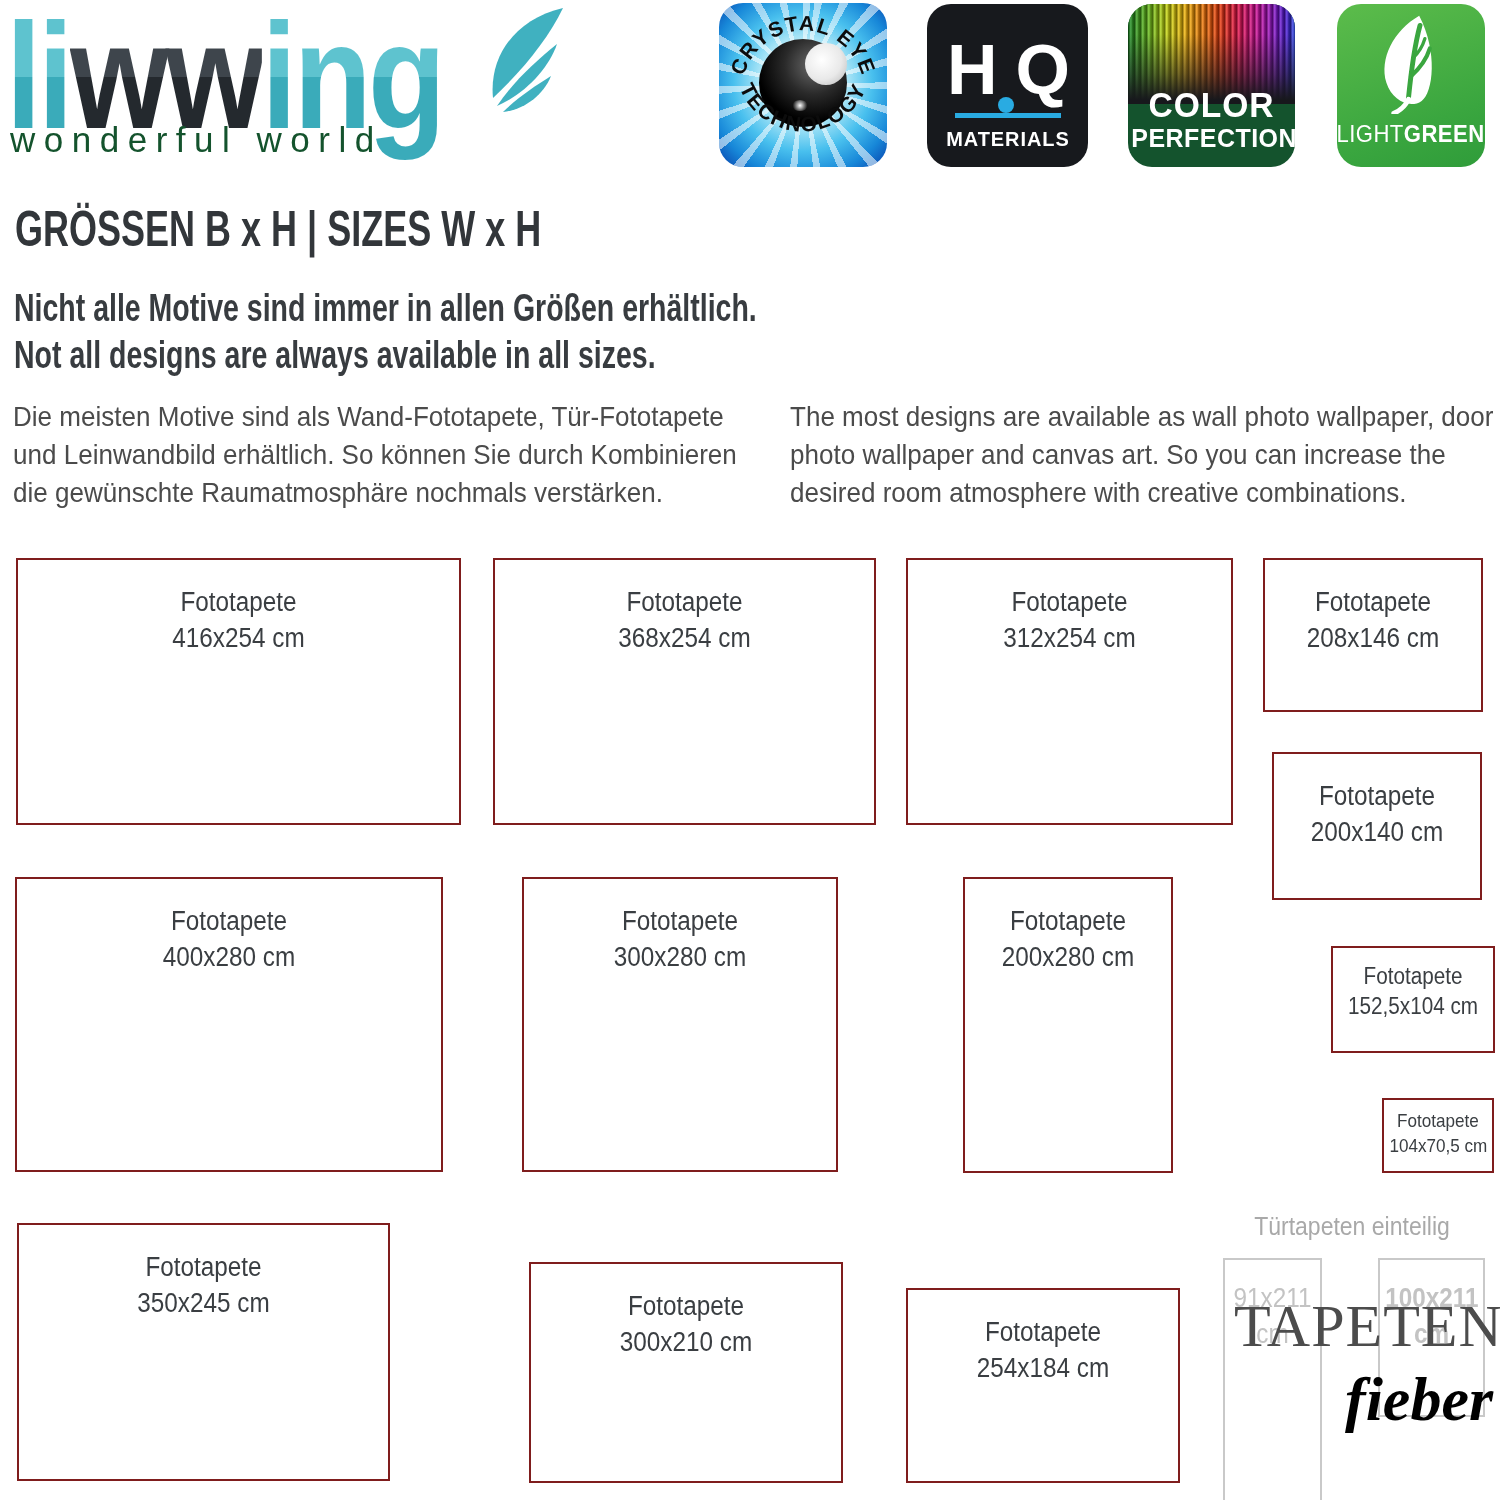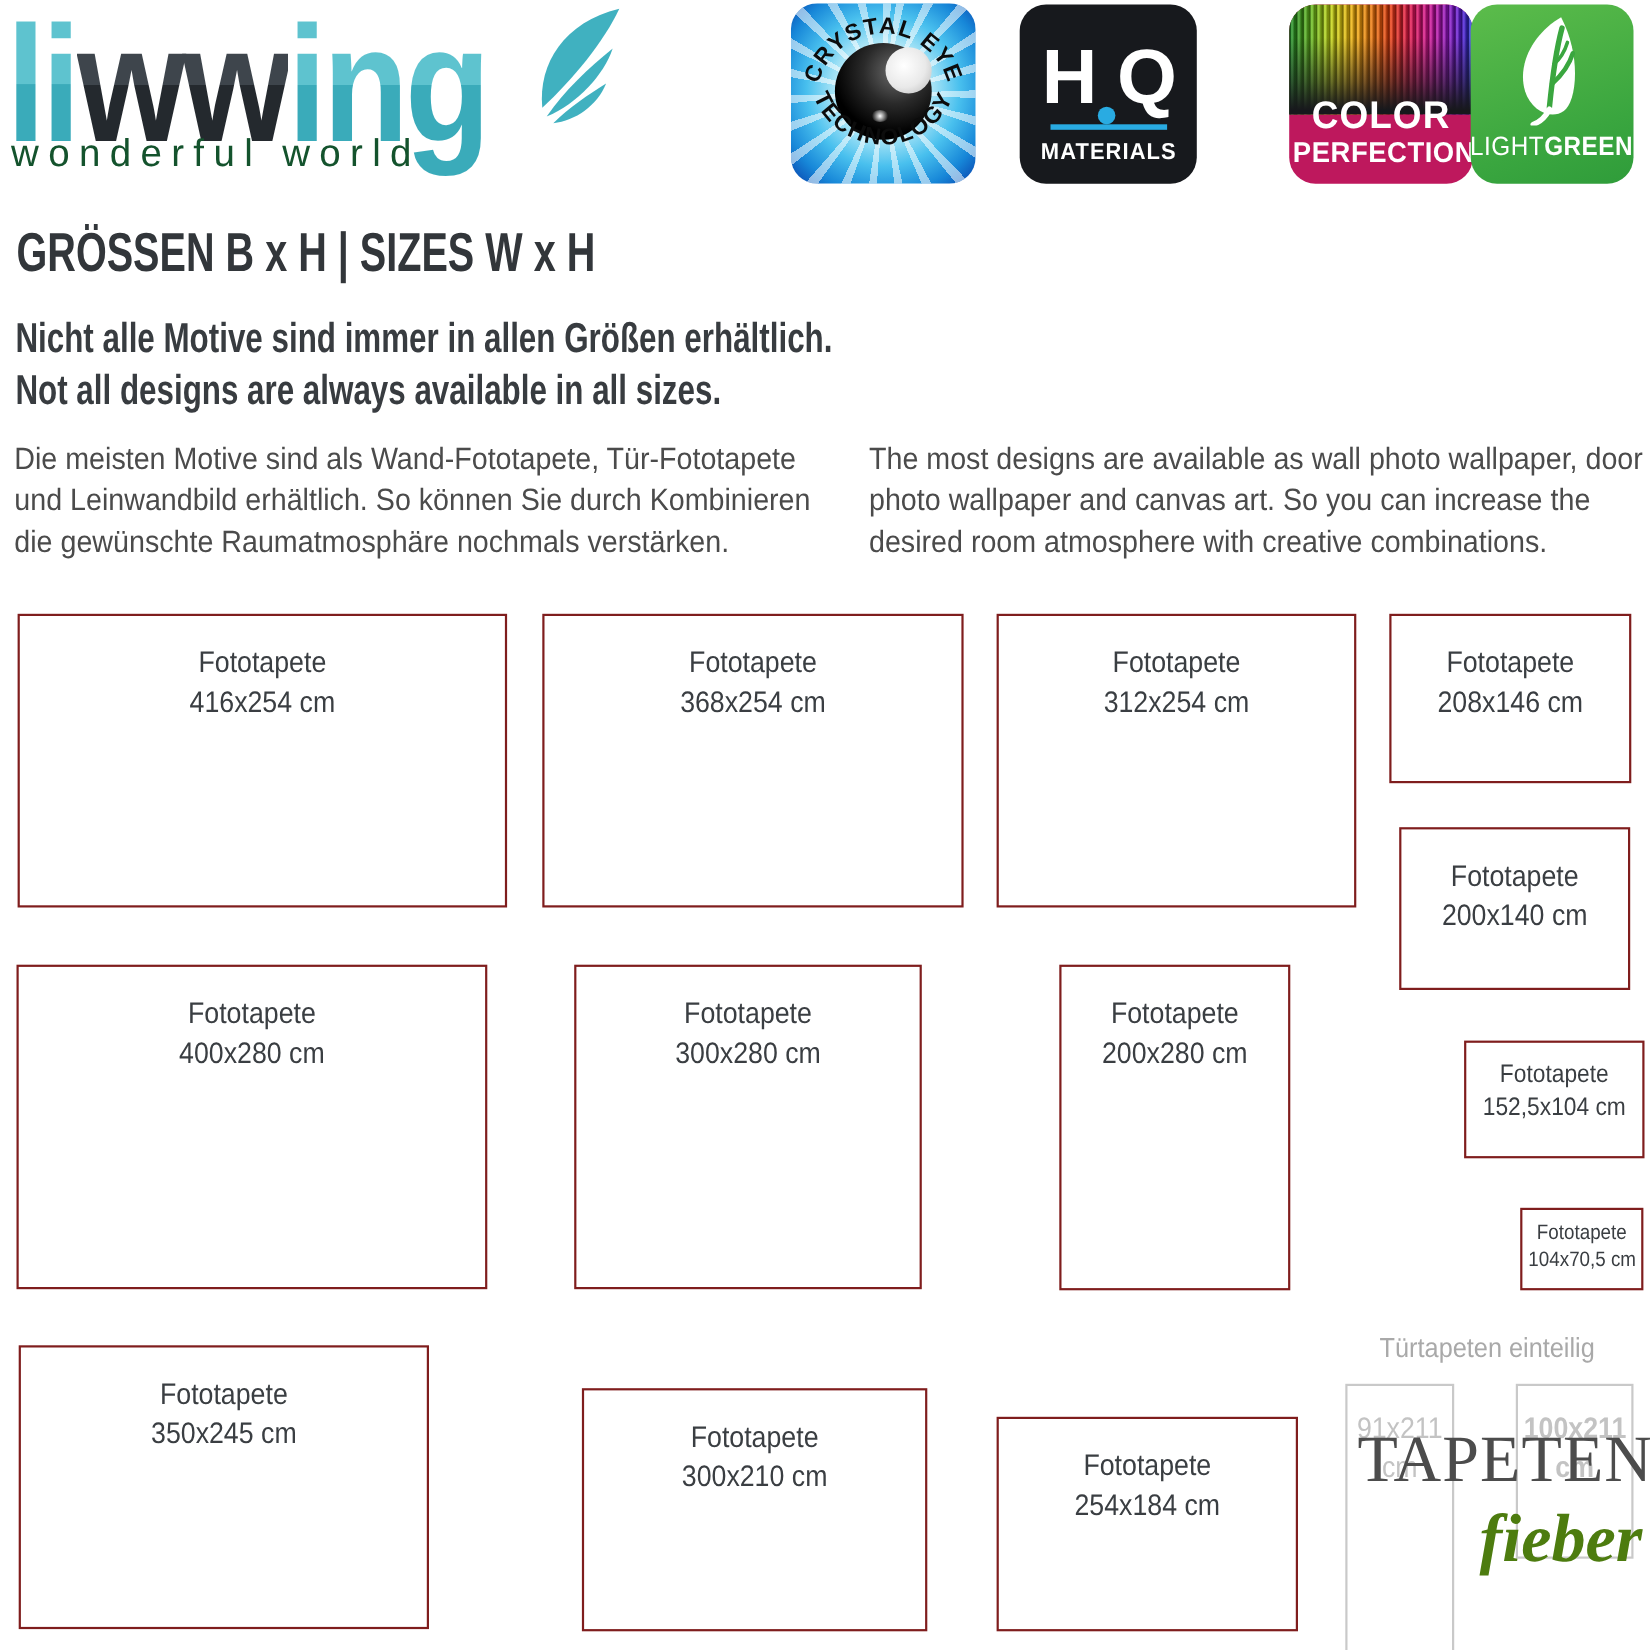--- a/index.html
+++ b/index.html
@@ -34,21 +34,21 @@
   .ce-arcs text{font-family:"Liberation Sans",sans-serif;font-weight:bold;font-size:21px;fill:#0c0c0c;letter-spacing:1.5px;}
 
   .badge-hq{left:927px;width:161px;background:#17191d;display:flex;flex-direction:column;
             align-items:center;justify-content:center;}
   .hq-word{position:relative;color:#fff;font-size:70px;font-weight:bold;line-height:70px;letter-spacing:-2px;margin-top:14px;}
   .hq-i{display:inline-block;width:20px;position:relative;}
   .hq-dot{position:absolute;top:3px;left:2px;width:16px;height:16px;border-radius:50%;background:#29abe2;}
   .hq-line{width:106px;height:5px;background:#29abe2;margin:8px 0 9px 0;}
   .hq-materials{color:#fff;font-size:21px;font-weight:bold;letter-spacing:1px;transform:scaleX(.95);}
 
-  .badge-color{left:1172px;width:167px;background:#be185d;}
+  .badge-color{left:1128px;width:167px;background:#14532d;}
   .cp-streaks{position:absolute;left:0;top:0;right:0;height:100px;
       background:
         linear-gradient(180deg, rgba(23,24,28,0) 30%, rgba(23,24,28,.55) 70%, #17181c 96%),
         repeating-linear-gradient(90deg, rgba(0,0,0,.45) 0 1px, rgba(255,255,255,.18) 2px 3px, rgba(0,0,0,.35) 5px 6px),
         linear-gradient(90deg,#15861f,#66bb1a 12%,#c6d60f 23%,#f0b409 34%,#ef7d08 44%,#e93a0c 55%,#e5134e 66%,#cf0f9a 77%,#8d14c9 87%,#4a1bd8 95%,#2a47e0);}
   .cp-text{position:absolute;left:0;right:0;bottom:13px;text-align:center;color:#fff;transform:scaleX(.96);}
   .cp-line1{font-size:35px;font-weight:bold;line-height:37px;letter-spacing:1px;}
   .cp-line2{font-size:26px;font-weight:bold;letter-spacing:.5px;}
 
   .badge-green{left:1337px;width:148px;background:linear-gradient(160deg,#5cbc4b 0%,#3aa63f 70%,#2f9c3a 100%);
@@ -77,21 +77,21 @@
   .door-box{position:absolute;border:2px solid #c9c9c9;background:#fff;box-sizing:border-box;z-index:1;}
   .door-label{text-align:center;font-size:27px;line-height:36px;color:#c3c3c3;padding-top:20px;
               transform:scaleX(.9);transform-origin:50% 0;white-space:nowrap;}
   .tuer-heading{position:absolute;left:1212px;top:1212px;width:280px;text-align:center;
                 font-size:25px;color:#a9a9a9;transform:scaleX(.92);white-space:nowrap;}
 
   
   .wm-tapeten{position:absolute;left:1234px;top:1292px;z-index:5;font-family:"Liberation Serif",serif;
               font-size:60px;color:#4c4c4c;letter-spacing:1px;white-space:nowrap;}
   .wm-fieber{position:absolute;left:1345px;top:1364px;z-index:5;font-family:"Liberation Serif",serif;
-             font-style:italic;font-weight:bold;font-size:62px;color:#4d7c0f;white-space:nowrap;}
+             font-style:italic;font-weight:bold;font-size:62px;color:#000000;white-space:nowrap;}
 </style>
 </head>
 <body>
 
 <div class="canvas">
 
   <div class="logo-text"><span class="logo-seg logo-teal">li</span><span class="logo-seg logo-dark">ww</span><span class="logo-seg logo-teal">ing</span></div>
   <svg class="wing" width="78" height="110" viewBox="0 0 78 110">
     <path fill="#40b1c0" d="M6,92 C2,52 26,14 76,2 C62,32 34,66 6,92 Z"></path>
     <path fill="#40b1c0" d="M10,100 C26,76 48,56 70,38 C62,62 38,88 10,100 Z"></path>

